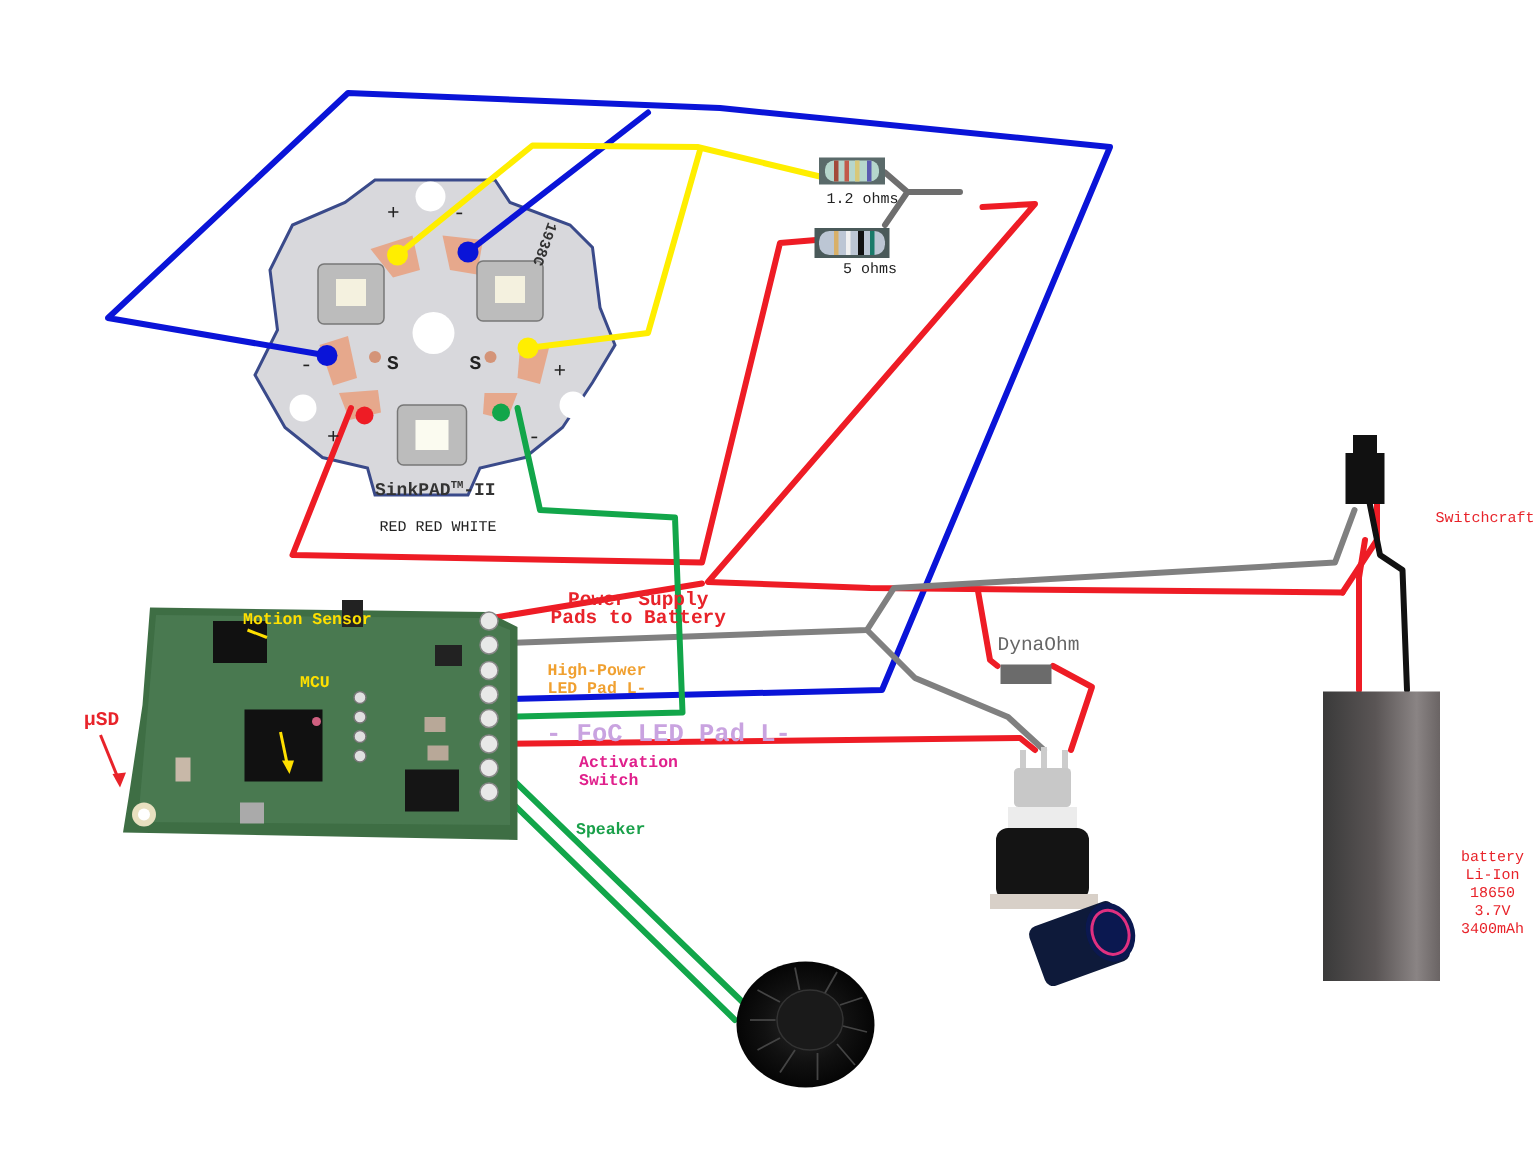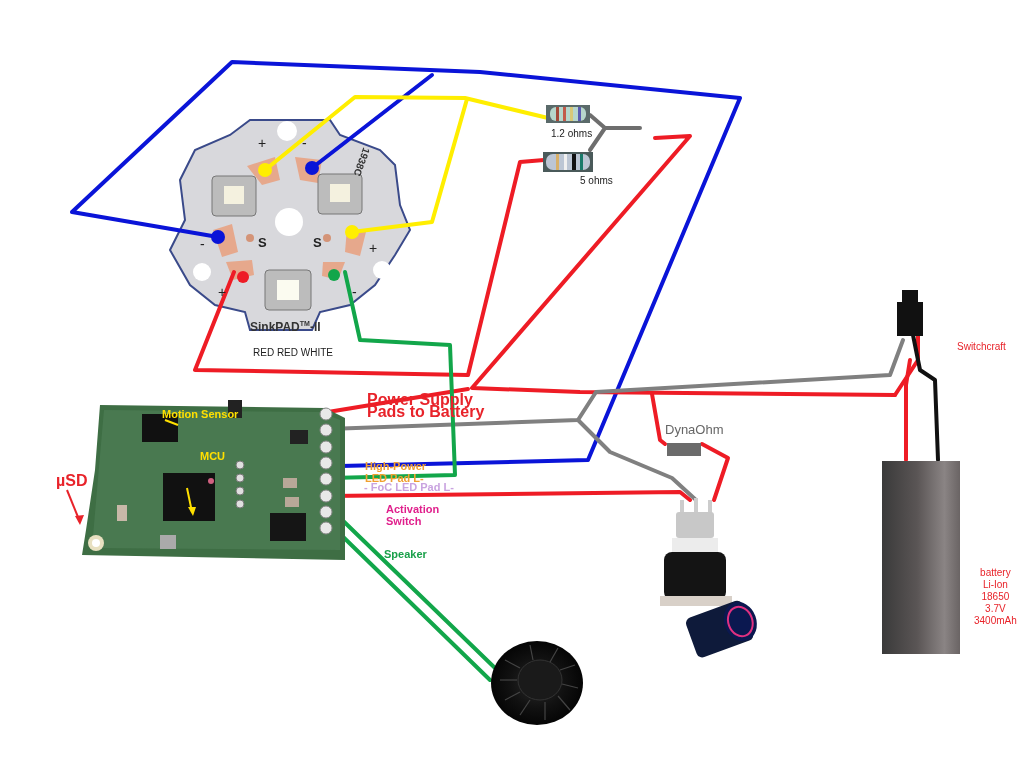--- a/index.html
+++ b/index.html
@@ -1,21 +1,21 @@
 <!DOCTYPE html>
 <html><head>
 <meta charset="utf-8">
 <style>
   html,body{margin:0;padding:0;background:#fff;}
   body{width:1024px;height:768px;position:relative;overflow:hidden;font-family:"Liberation Sans",sans-serif;}
-  #stage{position:absolute;left:0;top:0;width:1024px;height:737px;}
+  #stage{position:absolute;left:0;top:0;width:1024px;height:737px;font-family:Liberation Mono, monospace;}
   .lbl{position:absolute;white-space:nowrap;}
-  .red-b{color:#e8232a;font-weight:bold;font-size:16px;}
+  .red-b{color:#e8232a;font-weight:bold;font-size:13px;text-align:center;}
   .orange-b{color:#f0a030;font-weight:bold;font-size:11px;}
-  .lilac-b{color:#c9a3e0;font-weight:bold;font-size:11px;}
+  .lilac-b{color:#c9a3e0;font-weight:bold;font-size:17px;}
   .magenta-b{color:#e0208c;font-weight:bold;font-size:11px;}
   .green-b{color:#1aa04a;font-weight:bold;font-size:11px;}
   .yellow-b{color:#ffe000;font-weight:bold;font-size:11px;padding-left:24px;}
   .plain{color:#222;font-size:10px;}
   .gray{color:#666;font-size:13px;}
   .redtxt{color:#e8232a;font-size:10px;line-height:12px;}
 </style>
 </head>
 <body>
 
@@ -195,36 +195,36 @@
   <g>
     <rect x="902" y="290" width="16" height="12" fill="#111"></rect>
     <rect x="897" y="302" width="26" height="34" fill="#111"></rect>
   </g>
 
   <rect x="882" y="461" width="78" height="193" fill="url(#batGrad)"></rect>
 </svg>
 
 
 <div class="lbl plain" style="left:551px;top:128px;">1.2 ohms</div>
-<div class="lbl plain" style="left:580px;top:175px;">5 ohms</div>
+<div class="lbl plain" style="left:562px;top:175px;">5 ohms</div>
 
 <div class="lbl" style="left:250px;top:320px;font-size:12px;font-weight:bold;color:#333;">
   <span>SinkPAD</span><sup style="font-size:7px;">TM</sup><span>-II</span>
 </div>
 <div class="lbl plain" style="left:253px;top:347px;">RED RED WHITE</div>
 
 <div class="lbl yellow-b" style="left:138px;top:408px;">Motion Sensor</div>
 <div class="lbl yellow-b" style="left:176px;top:450px;">MCU</div>
 <div class="lbl red-b" style="left:56px;top:472px;">µSD</div>
 
 <div class="lbl red-b" style="left:367px;top:394px;line-height:12px;">
   <div>Power Supply</div>
   <div>Pads to Battery</div>
 </div>
-<div class="lbl orange-b" style="left:365px;top:460px;line-height:12px;">
+<div class="lbl orange-b" style="left:365px;top:442px;line-height:12px;">
   <div>High-Power</div>
   <div>LED Pad L-</div>
 </div>
 <div class="lbl lilac-b" style="left:364px;top:481px;">- FoC LED Pad L-</div>
 <div class="lbl magenta-b" style="left:386px;top:503px;line-height:12px;">
   <div>Activation</div>
   <div>Switch</div>
 </div>
 <div class="lbl green-b" style="left:384px;top:548px;">Speaker</div>
 

